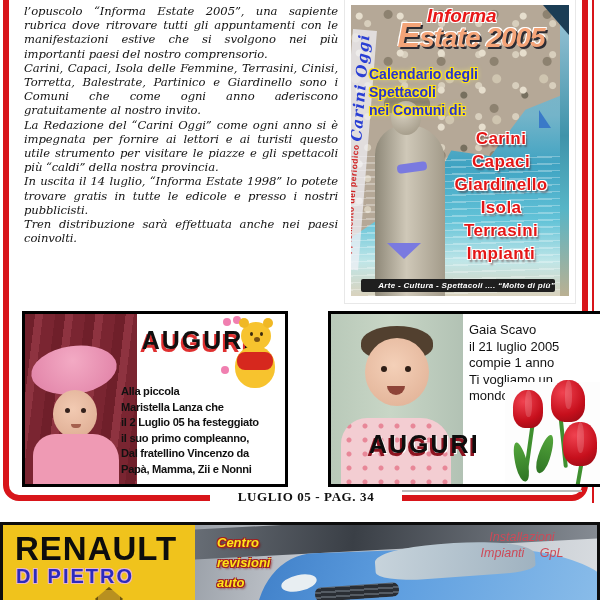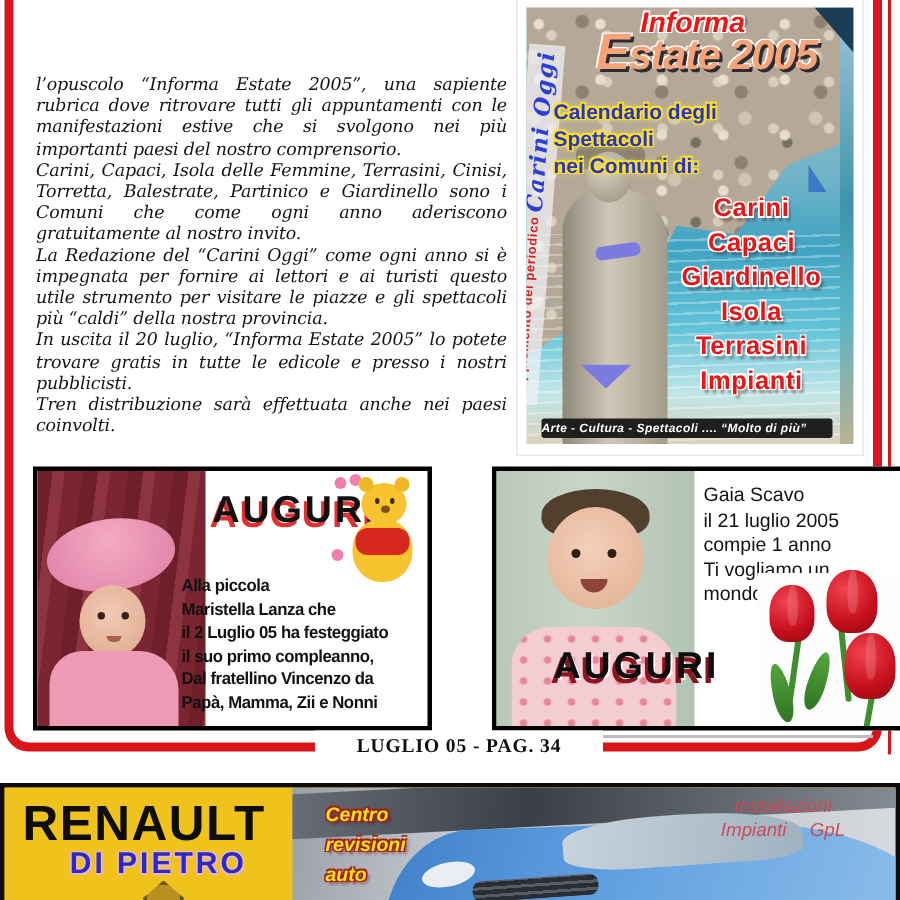--- a/index.html
+++ b/index.html
@@ -11,21 +11,21 @@
   .frame{position:absolute;left:3px;top:-16px;width:573px;height:505px;
     border:6px solid #d8151a;border-radius:0 0 16px 16px;}
   .frame-line{position:absolute;left:592px;top:0;width:2px;height:503px;background:#d8151a;}
   .gray-line{position:absolute;left:400px;top:490px;width:182px;height:2px;background:#bcbcbc;}
   .footer-label{position:absolute;left:210px;top:487px;width:192px;height:20px;background:#fff;
     text-align:center;line-height:20px;font-family:"Liberation Serif",serif;
     font-size:13px;font-weight:600;letter-spacing:.6px;color:#101010;}
   
   .article{position:absolute;left:24px;top:4px;width:314px;height:300px;overflow:hidden;
     font-family:"DejaVu Serif",serif;font-style:italic;font-size:11.6px;
-    line-height:14.2px;text-align:justify;color:#131313;letter-spacing:-.1px;margin-top:45px;}
+    line-height:14.2px;text-align:justify;color:#131313;letter-spacing:-.1px;}
   .article p{margin:0;}
   
   .poster{position:absolute;left:345px;top:0;width:230px;height:303px;background:#fff;
     box-shadow:0 0 0 1px #e8e8e8;}
   .photo{position:absolute;left:6px;top:5px;right:6px;bottom:7px;overflow:hidden;
     background:linear-gradient(180deg,#8fb7c6 0%,#74b4c9 38%,#3fa3c2 55%,#63c3d8 74%,#bfe6e8 88%,#d9d2bd 100%);}
   .rocks{position:absolute;inset:0;
     clip-path:polygon(0 0,100% 0,100% 30%,80% 36%,64% 52%,46% 50%,34% 66%,16% 72%,0 80%);
     background-color:#b5a897;
     background-image:
@@ -70,21 +70,21 @@
     text-shadow:2px 2px 0 #2c2c34,-1px -1px 0 #fff,1px -1px 0 #fff;}
   .estate::first-letter{font-size:1.22em;}
   .psub{position:absolute;top:60px;left:18px;right:22px;text-align:left;font-weight:bold;
     font-size:14px;line-height:1.3;color:#2733cf;
     text-shadow:1px 1px 0 #ffe31a,-1px -1px 0 #ffe31a,1px -1px 0 #ffe31a,-1px 1px 0 #ffe31a,0 0 5px #fff06a;}
   .psub span{display:block;}
   .towns{position:absolute;left:95px;top:122px;width:110px;margin:0;padding:0;list-style:none;
     text-align:center;font-weight:800;font-size:17px;line-height:23px;color:#e41616;letter-spacing:.4px;
     text-shadow:1px 1px 0 #fff,-1px -1px 0 #fff,1px -1px 0 #fff,-1px 1px 0 #fff,2px 3px 2px rgba(70,0,0,.45);}
   .pbanner{position:absolute;left:10px;right:14px;bottom:4px;height:13px;background:#1f1f1f;
-    color:#fff;font-size:8px;font-weight:bold;font-style:italic;text-align:left;line-height:13px;
+    color:#fff;font-size:8px;font-weight:bold;font-style:italic;text-align:right;line-height:13px;
     letter-spacing:.3px;border-radius:2px;}
   
   .card{position:absolute;top:311px;height:170px;background:#fff;border:3px solid #000;overflow:hidden;}
   .card-left{left:22px;width:260px;}
   .card-right{left:296px;width:270px;margin-left:32px;}
   .lphoto{position:absolute;left:0;top:0;width:112px;height:100%;
     background:repeating-linear-gradient(97deg,#6f1f2a 0 10px,#8e3340 10px 18px,#7a2531 18px 30px);}
   .l-face{position:absolute;left:28px;top:76px;width:44px;height:48px;border-radius:50%;
     background:radial-gradient(circle at 45% 40%,#f2cab2,#dba88e);}
   .l-hat{position:absolute;left:6px;top:32px;width:86px;height:48px;border-radius:50%;
@@ -145,21 +145,21 @@
   .tulip::after{content:"";position:absolute;left:40%;top:0;width:22%;height:70%;
     border-radius:50% 50% 40% 40%;background:rgba(255,255,255,.16);}
   .auguri-r{position:absolute;left:38px;top:116px;font-size:25px;font-weight:bold;letter-spacing:2px;
     color:#0d0d0d;text-shadow:-2px 3px 0 #8c1420,1px 1px 0 #fff;z-index:3;}
   
   .ad{position:absolute;left:0;top:522px;width:594px;height:78px;border:3px solid #0d0d0d;
     background:#f0c31c;overflow:hidden;}
   .ad-left{position:absolute;left:0;top:0;width:192px;height:100%;background:#f0c31c;}
   .brand{margin:5px 0 0 12px;font-size:33px;font-weight:bold;letter-spacing:1px;color:#0d0d0d;}
   .dealer{margin:-3px 0 0 13px;font-size:20px;font-weight:bold;color:#2d2bbd;letter-spacing:2px;
-    text-shadow:1px 1px 0 #eab6c6,-1px -1px 0 #eab6c6,1px -1px 0 #eab6c6,-1px 1px 0 #eab6c6;text-align:center;}
+    text-shadow:1px 1px 0 #eab6c6,-1px -1px 0 #eab6c6,1px -1px 0 #eab6c6,-1px 1px 0 #eab6c6;}
   .diamond{position:absolute;left:92px;bottom:-8px;width:28px;height:24px;background:#b89020;
     clip-path:polygon(50% 0,100% 50%,50% 100%,0 50%);box-shadow:inset 0 0 0 3px #6d5510;}
   .ad-photo{position:absolute;left:192px;top:0;right:0;bottom:0;overflow:hidden;
     background:linear-gradient(100deg,#9aa0a8 0%,#c8ccd2 30%,#b8bec6 55%,#d8dce0 100%);}
   .road{position:absolute;left:-10px;right:-10px;top:-6px;height:30px;
     background:linear-gradient(95deg,#6a7078,#3a3f46 40%,#888e96);transform:skewY(-3deg);}
   .car-body{position:absolute;left:60px;top:24px;width:360px;height:90px;transform:rotate(-2deg);
     background:linear-gradient(110deg,#3f7fc8,#5f9fe0 40%,#8fc0ea);
     border-radius:60px 40% 0 0/70px 60% 0 0;}
   .windshield{position:absolute;left:180px;top:18px;width:160px;height:34px;transform:rotate(-4deg);
@@ -184,21 +184,21 @@
 <div>
 
   <div class="frame"></div>
   <div class="frame-line"></div>
   <div class="gray-line"></div>
 
   <article class="article">
     <p>l’opuscolo  “Informa Estate 2005”,  una sapiente rubrica dove ritrovare tutti gli appuntamenti con le manifestazioni estive che si svolgono nei più importanti paesi del nostro comprensorio.</p>
     <p>Carini, Capaci, Isola delle Femmine, Terrasini, Cinisi, Torretta, Balestrate, Partinico e Giardinello sono i Comuni che come ogni anno  aderiscono gratuitamente al nostro invito.</p>
     <p>La Redazione del “Carini Oggi” come ogni anno si è impegnata per fornire ai lettori  e ai turisti questo utile strumento per visitare le piazze  e gli spettacoli più “caldi” della nostra provincia.</p>
-    <p>In uscita il 20 luglio, “Informa Estate 2005” lo potete trovare gratis in tutte le edicole e presso i nostri pubblicisti.</p>
+    <p>In uscita il 14 luglio, “Informa Estate 1998” lo potete trovare gratis in tutte le edicole e presso i nostri pubblicisti.</p>
     <p>Tren distribuzione sarà effettuata anche nei paesi coinvolti.</p>
   </article>
 
   <section class="poster">
     <div class="photo">
       <div class="rocks"></div>
       <div class="ripples"></div>
       <div class="statue-body"></div>
       <div class="statue-hair"></div>
       <div class="statue-head"></div>

